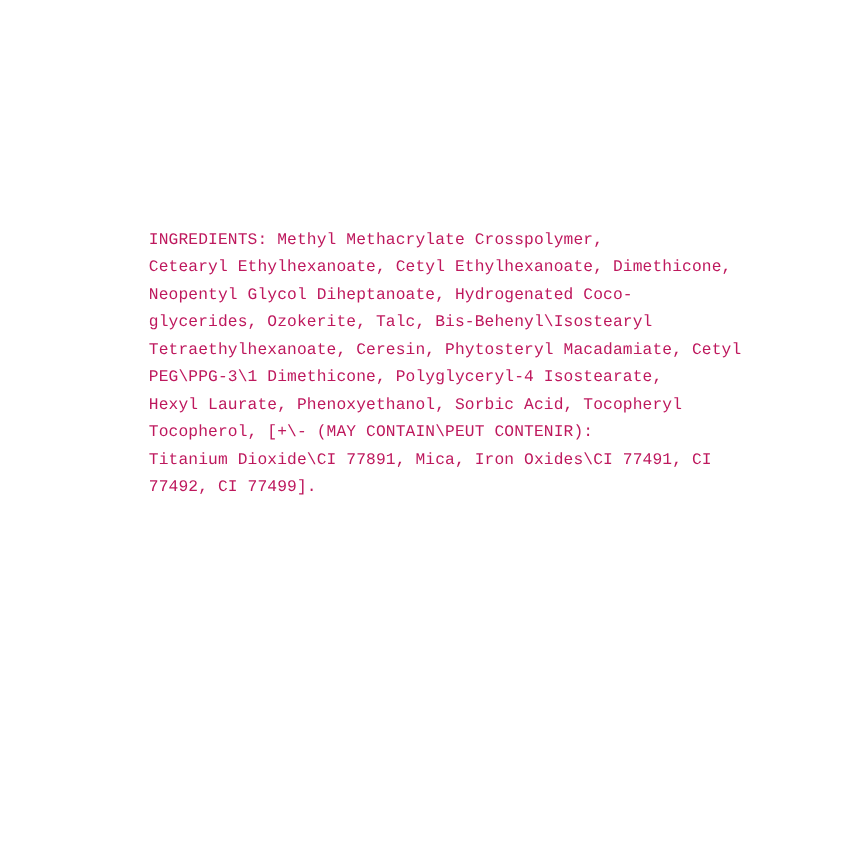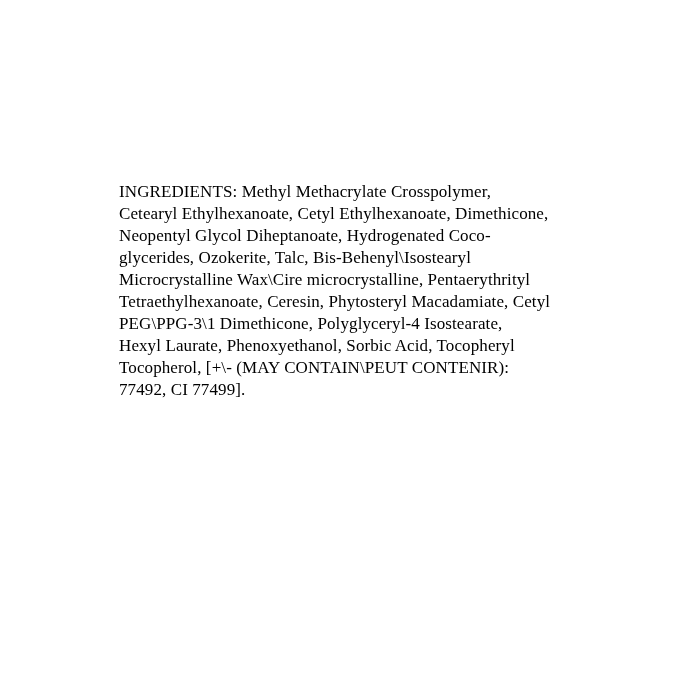--- a/index.html
+++ b/index.html
@@ -12,37 +12,38 @@
     background: #ffffff;
     overflow: hidden;
     position: relative;
     font-family: "Liberation Serif", "DejaVu Serif", serif;
   }
   .ingredients-panel {
     position: absolute;
     left: 119px;
     top: 181px;
     width: 460px;
-    color: #000000;
-    font-size: 17px;
+    color: #be185d;
+    font-size: 13px;
     line-height: 22px;
     letter-spacing: 0.1px;
+    font-family: Liberation Mono, monospace;
   }
   .ingredients-line {
     white-space: nowrap;
     height: 22px;
   }
 </style>
 </head>
 <body>
 
 <div class="ingredients-panel">
   <div class="ingredients-line">INGREDIENTS: Methyl Methacrylate Crosspolymer,</div>
   <div class="ingredients-line">Cetearyl Ethylhexanoate, Cetyl Ethylhexanoate, Dimethicone,</div>
   <div class="ingredients-line">Neopentyl Glycol Diheptanoate, Hydrogenated Coco-</div>
   <div class="ingredients-line">glycerides, Ozokerite, Talc, Bis-Behenyl\Isostearyl</div>
-  <div class="ingredients-line">Microcrystalline Wax\Cire microcrystalline, Pentaerythrityl</div>
   <div class="ingredients-line">Tetraethylhexanoate, Ceresin, Phytosteryl Macadamiate, Cetyl</div>
   <div class="ingredients-line">PEG\PPG-3\1 Dimethicone, Polyglyceryl-4 Isostearate,</div>
   <div class="ingredients-line">Hexyl Laurate, Phenoxyethanol, Sorbic Acid, Tocopheryl</div>
   <div class="ingredients-line">Tocopherol, [+\- (MAY CONTAIN\PEUT CONTENIR):</div>
+  <div class="ingredients-line">Titanium Dioxide\CI 77891, Mica, Iron Oxides\CI 77491, CI</div>
   <div class="ingredients-line">77492, CI 77499].</div>
 </div>
 
 </body></html>

